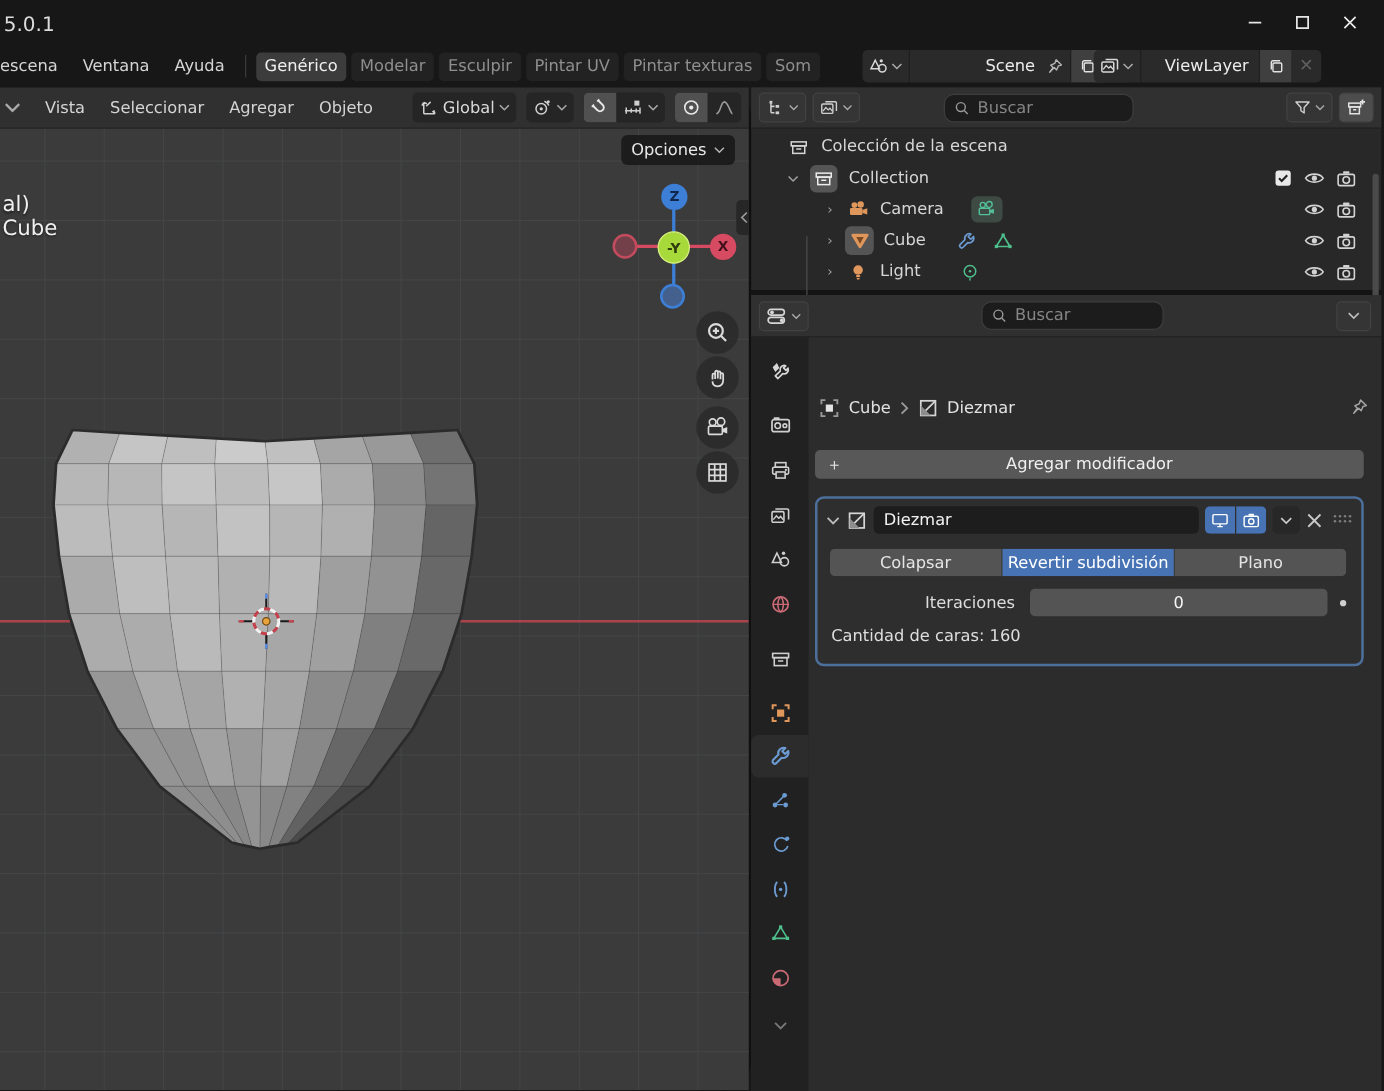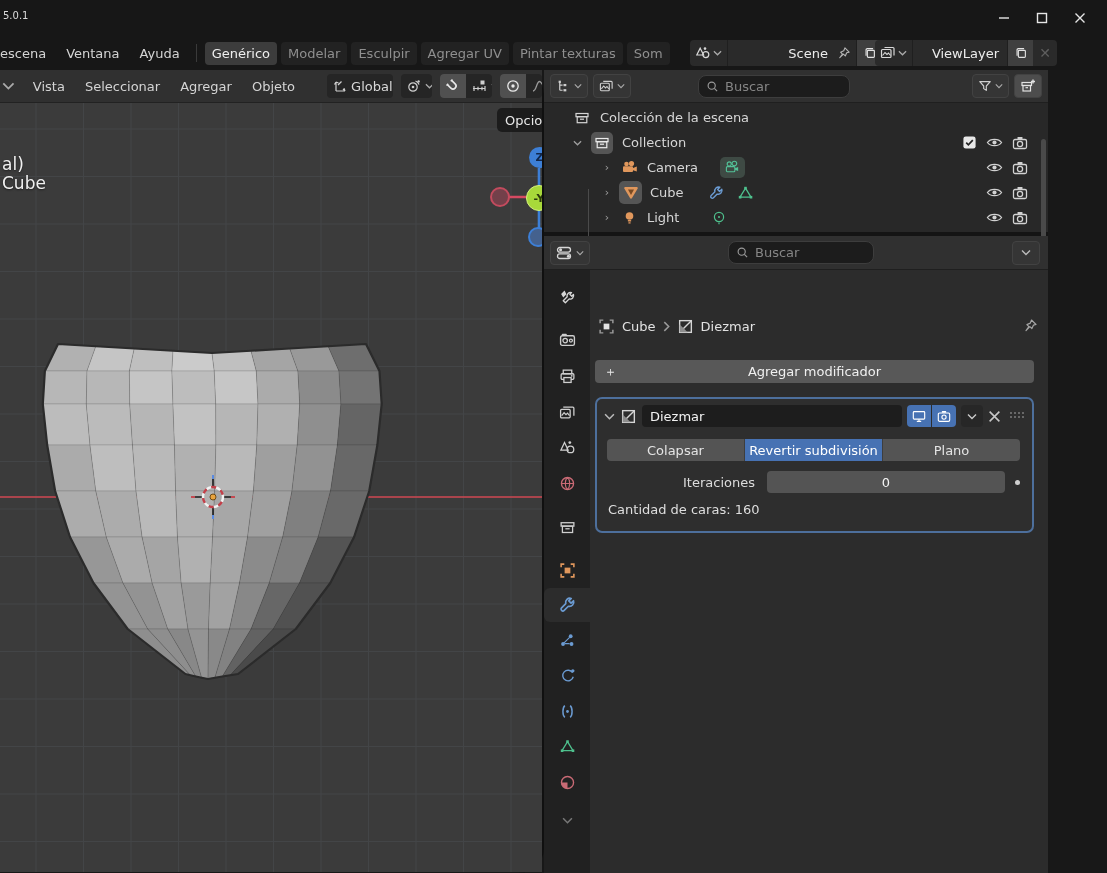--- a/index.html
+++ b/index.html
@@ -3,39 +3,39 @@
 <meta charset="utf-8">
 <style>
   *{margin:0;padding:0;box-sizing:border-box;}
   html,body{width:1107px;height:873px;overflow:hidden;}
   body{font-family:"DejaVu Sans","Liberation Sans",sans-serif;font-size:13px;color:#d8d8d8;background:#181818;position:relative;}
   .abs{position:absolute;}
   svg{display:block;}
 
   
   .titlebar{height:36px;background:#171717;position:relative;}
-  .win-title{position:absolute;left:3px;top:10px;color:#dcdcdc;font-size:10px;}
+  .win-title{position:absolute;left:3px;top:10px;color:#dcdcdc;font-size:16px;}
   .win-controls{position:absolute;right:8px;top:4px;display:flex;}
   .win-btn{width:38px;height:28px;display:flex;align-items:center;justify-content:center;color:#e6e6e6;}
 
   
   .menubar{height:34px;background:#171717;position:relative;display:flex;align-items:center;}
   .menu-item{padding:4px 10px;color:#d4d4d4;}
   .bar-sep{width:1px;height:18px;background:#3a3a3a;margin:0 6px;}
   .ws-tab{padding:4px 7px;margin:0 2px;border-radius:4px;background:#222222;color:#8f8f8f;white-space:nowrap;}
   .ws-tab.active{background:#3c3c3c;color:#efefef;}
   .sel-group{position:absolute;top:4px;height:26px;background:#2a2a2a;border-radius:4px;display:flex;align-items:center;overflow:hidden;}
   .sel-icon{display:flex;align-items:center;gap:2px;padding:0 5px;height:100%;border-right:1px solid #1f1f1f;}
   .sel-text{padding:0 8px;color:#ececec;flex:1;white-space:nowrap;text-align:right;}
   .sel-btn{width:26px;height:100%;display:flex;align-items:center;justify-content:center;background:#3f3f3f;border-left:1px solid #1f1f1f;}
   .sel-x{width:24px;height:100%;display:flex;align-items:center;justify-content:center;color:#5f5f5f;font-size:14px;}
 
   
   .main{position:absolute;top:70px;left:0;width:1107px;height:803px;display:flex;}
-  .viewport{width:544px;height:100%;position:relative;border-right:2px solid #101010;border-radius:25px;}
+  .viewport{width:601px;height:100%;position:relative;border-right:2px solid #101010;border-radius:25px;}
   .rightcol{width:504px;height:100%;display:flex;flex-direction:column;background:#141414;}
 
   
   .vp-header{height:33px;background:#303030;display:flex;align-items:center;border-bottom:1px solid #222;}
   .vp-canvas{position:relative;height:769px;background-color:#3b3b3b;
      background-image:linear-gradient(#434547 1px,transparent 1px),linear-gradient(90deg,#434547 1px,transparent 1px);
      background-size:47.5px 47.5px;background-position:-12px -22px;overflow:hidden;}
   .hdr-group{display:flex;align-items:center;height:24px;background:#252525;border-radius:4px;margin-left:8px;overflow:hidden;}
   .hdr-seg{display:flex;align-items:center;height:100%;padding:0 5px;gap:3px;}
   .hdr-seg.pressed{background:#505050;}
@@ -114,21 +114,21 @@
 </div>
 
 <div class="menubar">
   <span class="menu-item" style="padding-left:0;">escena</span>
   <span class="menu-item">Ventana</span>
   <span class="menu-item">Ayuda</span>
   <span class="bar-sep"></span>
   <span class="ws-tab active">Genérico</span>
   <span class="ws-tab">Modelar</span>
   <span class="ws-tab">Esculpir</span>
-  <span class="ws-tab">Agregar UV</span>
+  <span class="ws-tab">Pintar UV</span>
   <span class="ws-tab">Pintar texturas</span>
   <span class="ws-tab">Som</span>
 
   <div class="sel-group" style="left:690px;width:216px;">
     <div class="sel-icon">
       <svg width="16" height="16" viewBox="0 0 16 16">
           <path d="M5.2 3.2L8.6 10H1.8Z" fill="none" stroke="#d8d8d8" stroke-width="1.2"></path>
           <circle cx="10.8" cy="9.6" r="3" fill="none" stroke="#d8d8d8" stroke-width="1.2"></circle>
           <circle cx="10" cy="3.6" r="1.3" fill="#d8d8d8"></circle>
         </svg>

